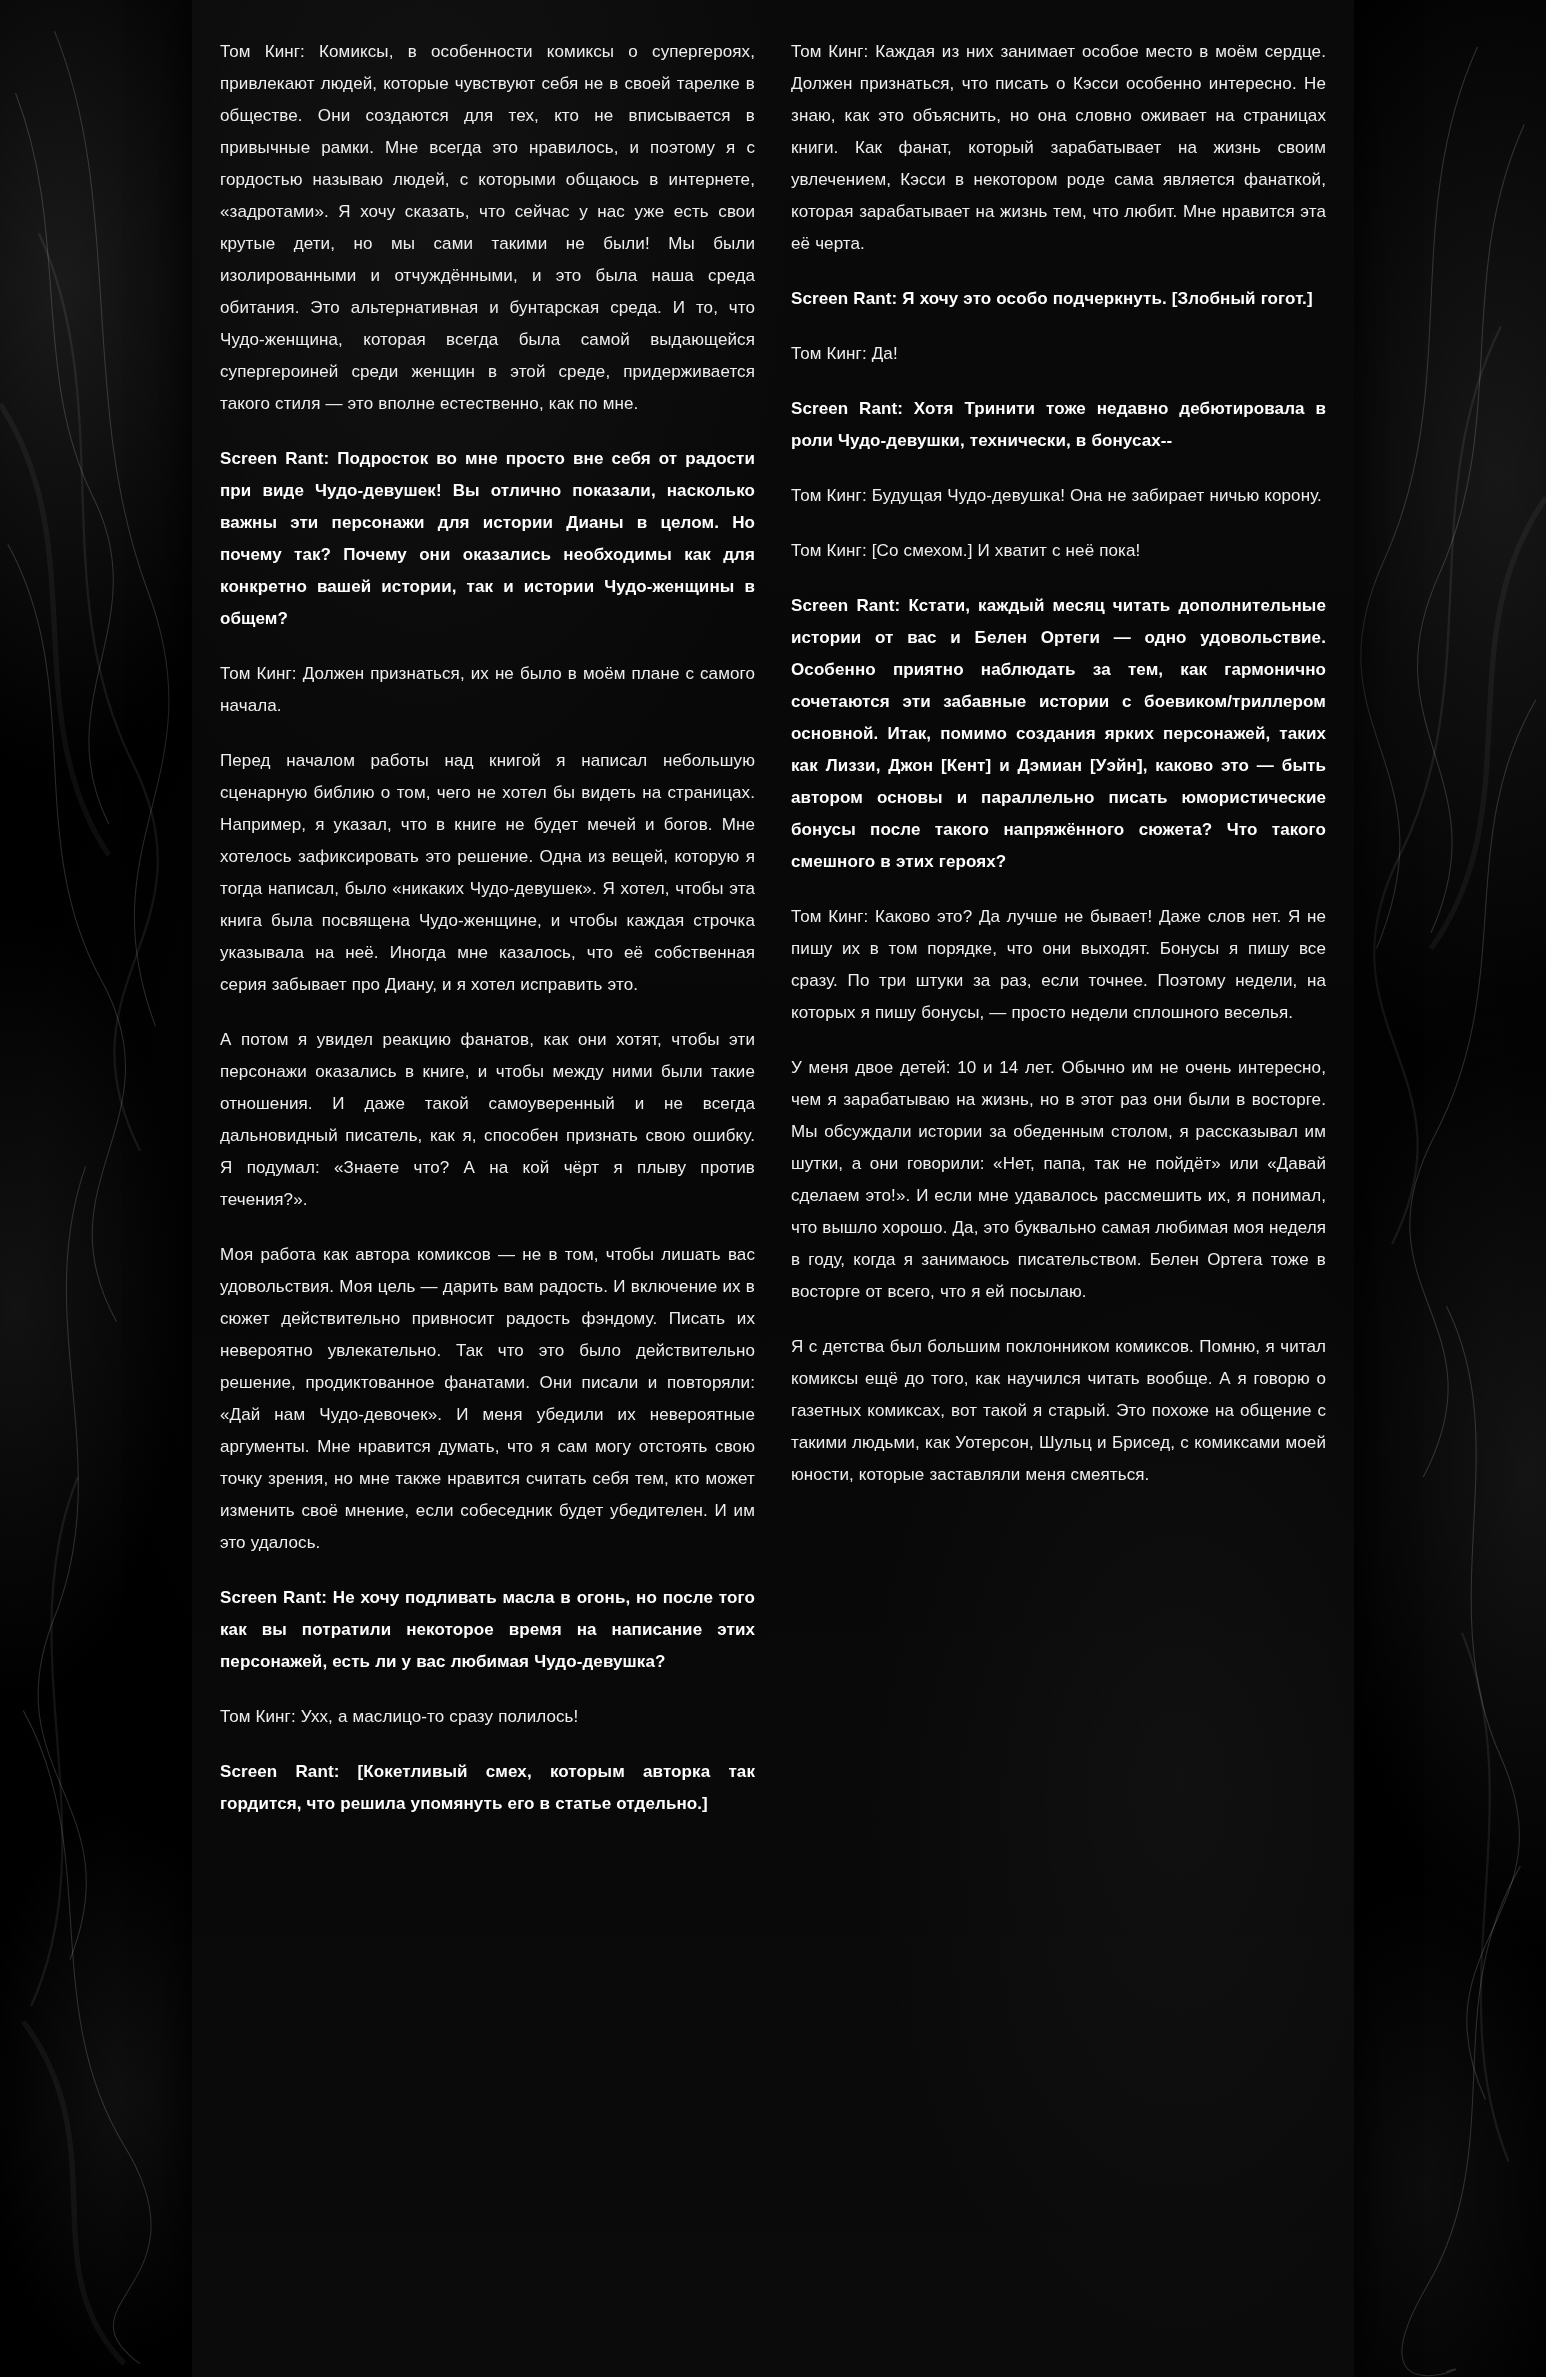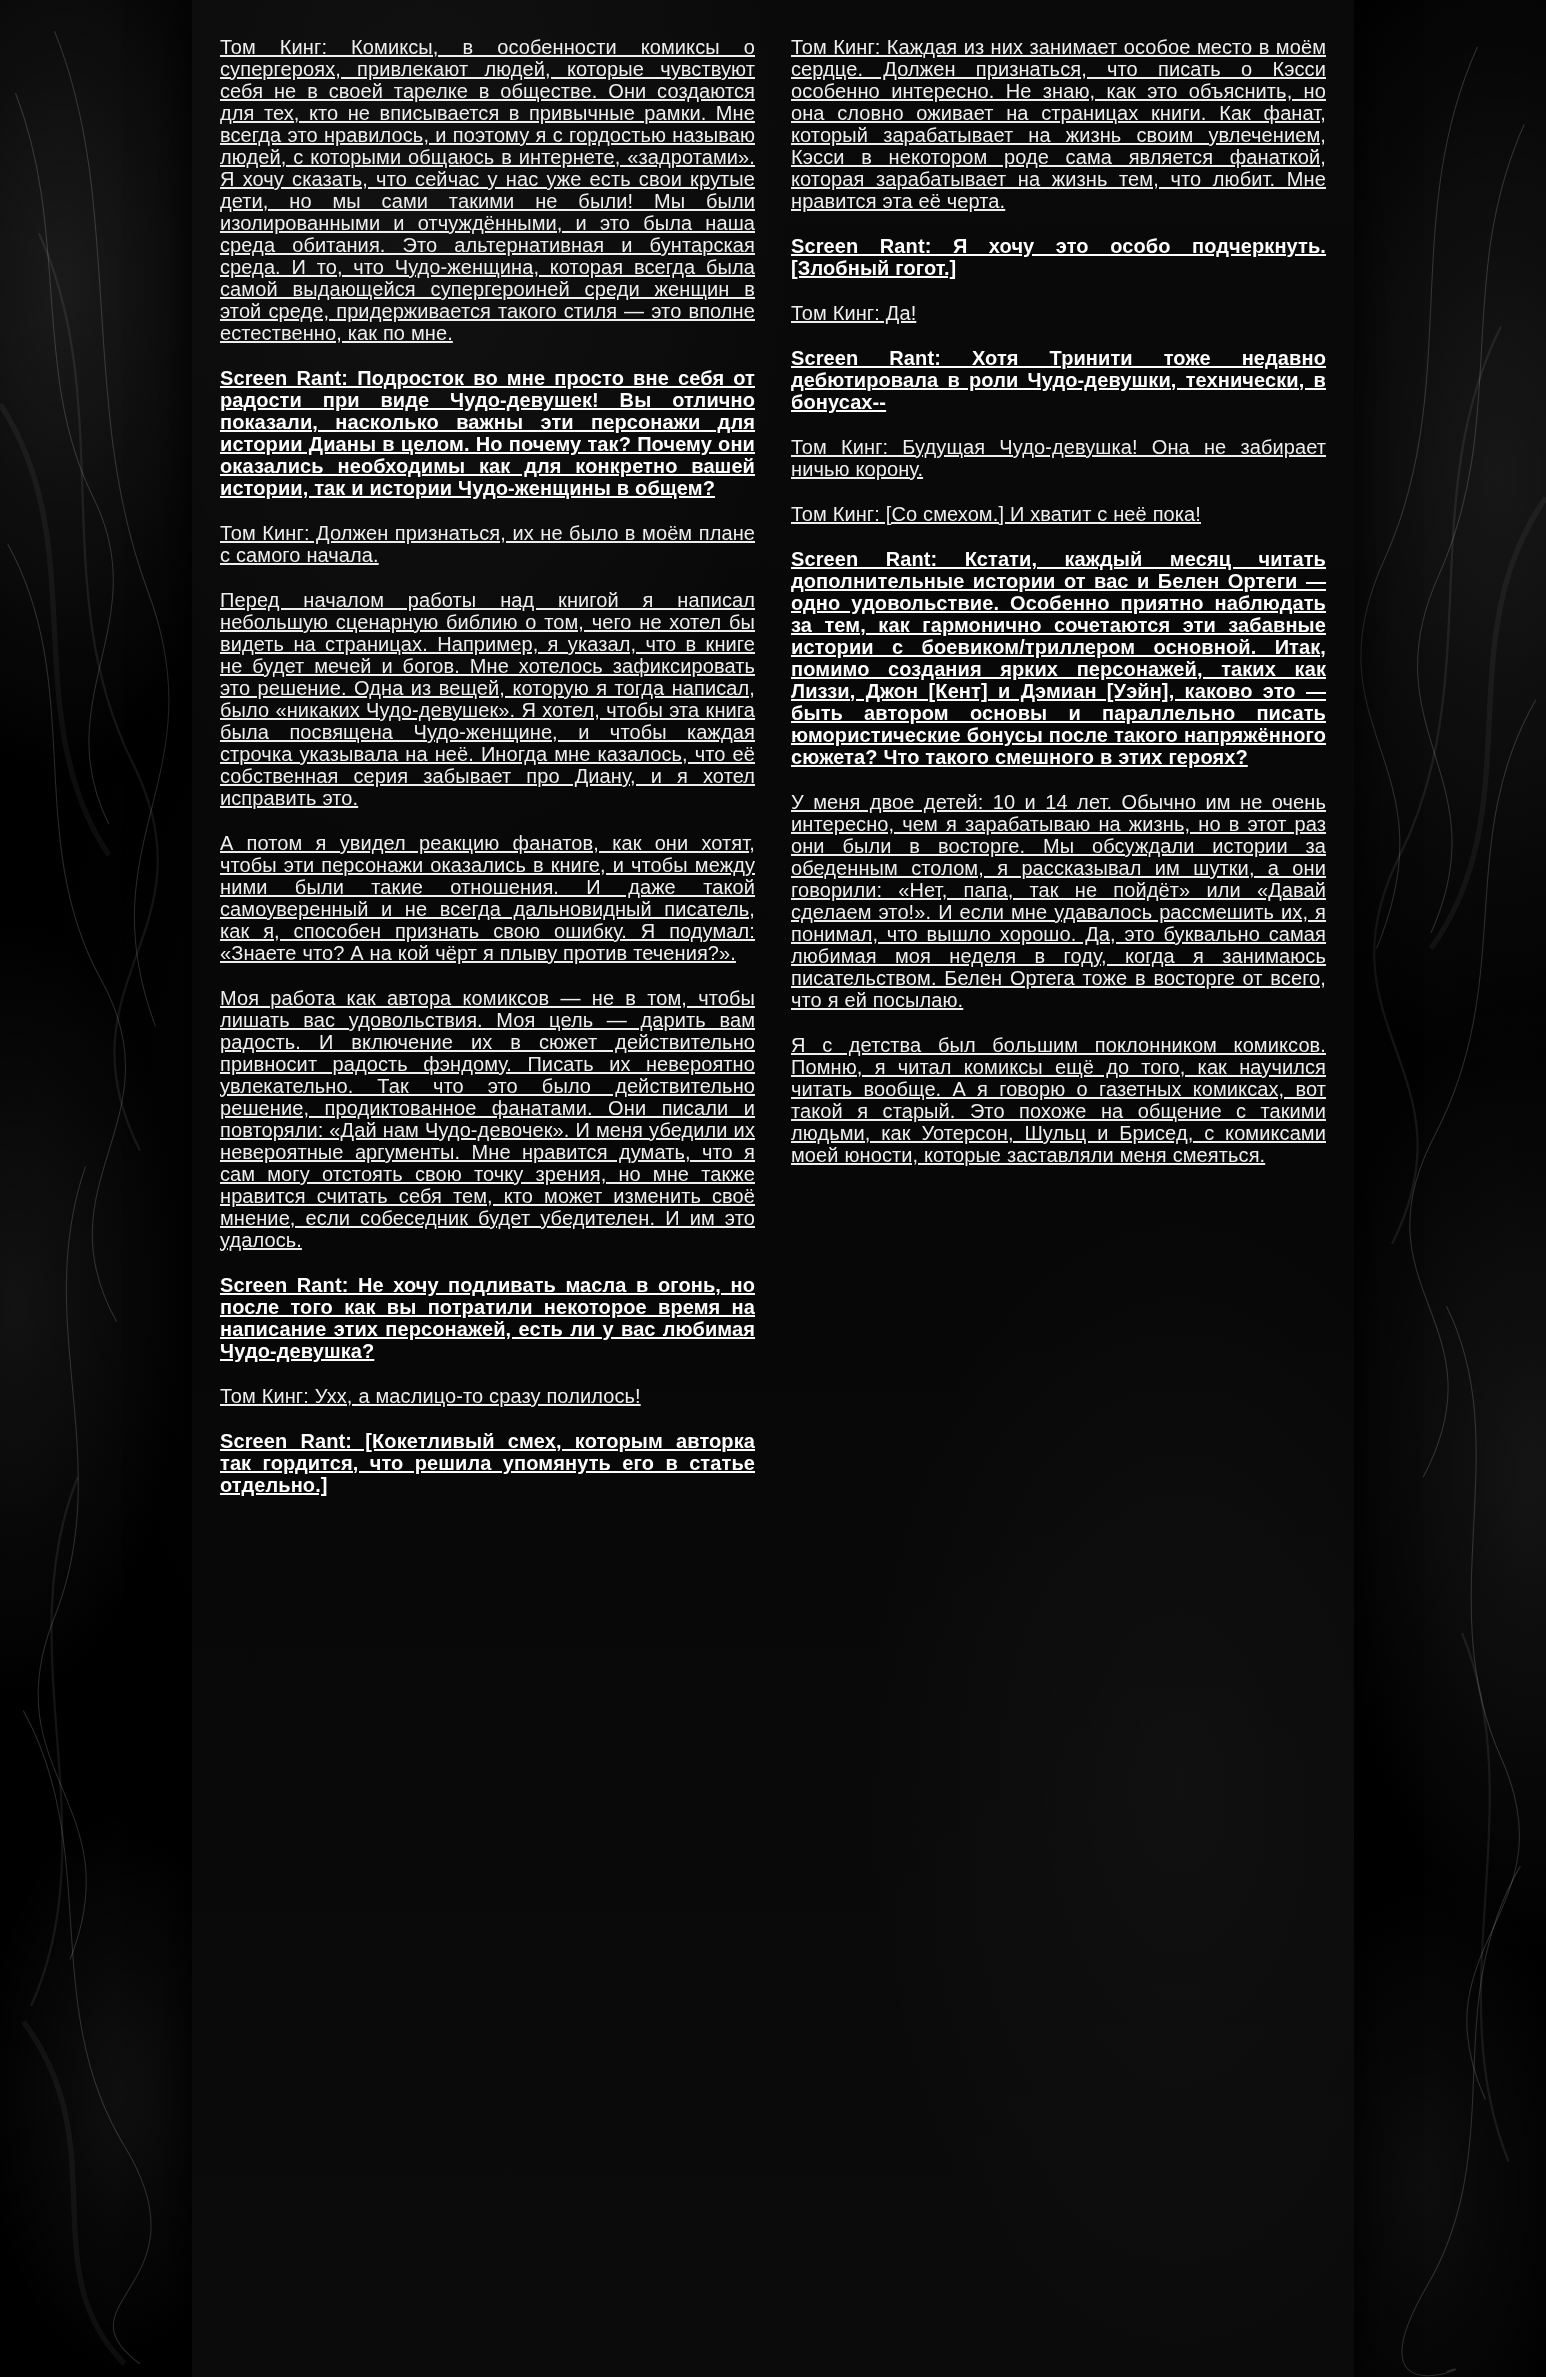--- a/index.html
+++ b/index.html
@@ -55,27 +55,26 @@
     gap: 36px;
   }
   .col {
     flex: 1 1 0;
     min-width: 0;
   }
 
   p {
     margin: 0 0 23px 0;
     color: #efefef;
-    font-size: 20px;
-    line-height: 22px;
+    font-size: 17px;
+    line-height: 32px;
     text-align: justify;
     text-justify: inter-word;
     letter-spacing: 0.1px;
     word-spacing: 0.2px;
-    text-decoration: underline;
   }
   p.q {
     font-weight: bold;
     color: #ffffff;
     letter-spacing: 0.1px;
   }
   p:last-child { margin-bottom: 0; }
 </style>
 </head>
 <body>
@@ -124,19 +123,20 @@
     </div>
 
     <div class="col">
       <p>Том Кинг: Каждая из них занимает особое место в моём сердце. Должен признаться, что писать о Кэсси особенно интересно. Не знаю, как это объяснить, но она словно оживает на страницах книги. Как фанат, который зарабатывает на жизнь своим увлечением, Кэсси в некотором роде сама является фанаткой, которая зарабатывает на жизнь тем, что любит. Мне нравится эта её черта.</p>
       <p class="q">Screen Rant: Я хочу это особо подчеркнуть. [Злобный гогот.]</p>
       <p>Том Кинг: Да!</p>
       <p class="q">Screen Rant: Хотя Тринити тоже недавно дебютировала в роли Чудо-девушки, технически, в бонусах--</p>
       <p>Том Кинг: Будущая Чудо-девушка! Она не забирает ничью корону.</p>
       <p>Том Кинг: [Со смехом.] И хватит с неё пока!</p>
       <p class="q">Screen Rant: Кстати, каждый месяц читать дополнительные истории от вас и Белен Ортеги — одно удовольствие. Особенно приятно наблюдать за тем, как гармонично сочетаются эти забавные истории с боевиком/триллером основной. Итак, помимо создания ярких персонажей, таких как Лиззи, Джон [Кент] и Дэмиан [Уэйн], каково это — быть автором основы и параллельно писать юмористические бонусы после такого напряжённого сюжета? Что такого смешного в этих героях?</p>
+      <p>Том Кинг: Каково это? Да лучше не бывает! Даже слов нет. Я не пишу их в том порядке, что они выходят. Бонусы я пишу все сразу. По три штуки за раз, если точнее. Поэтому недели, на которых я пишу бонусы, — просто недели сплошного веселья.</p>
       <p>У меня двое детей: 10 и 14 лет. Обычно им не очень интересно, чем я зарабатываю на жизнь, но в этот раз они были в восторге. Мы обсуждали истории за обеденным столом, я рассказывал им шутки, а они говорили: «Нет, папа, так не пойдёт» или «Давай сделаем это!». И если мне удавалось рассмешить их, я понимал, что вышло хорошо. Да, это буквально самая любимая моя неделя в году, когда я занимаюсь писательством. Белен Ортега тоже в восторге от всего, что я ей посылаю.</p>
       <p>Я с детства был большим поклонником комиксов. Помню, я читал комиксы ещё до того, как научился читать вообще. А я говорю о газетных комиксах, вот такой я старый. Это похоже на общение с такими людьми, как Уотерсон, Шульц и Брисед, с комиксами моей юности, которые заставляли меня смеяться.</p>
     </div>
 
   </div>
 </div>
 
 
 </body></html>

